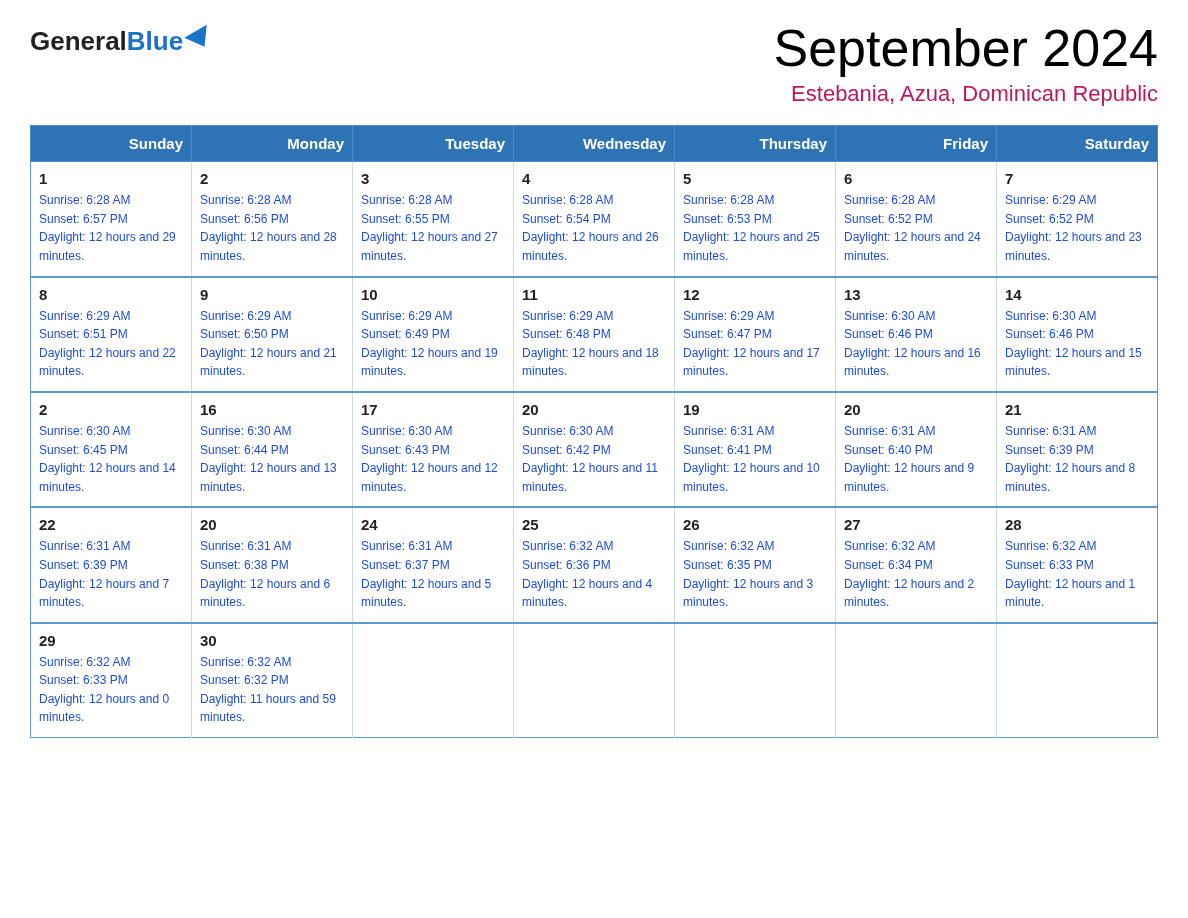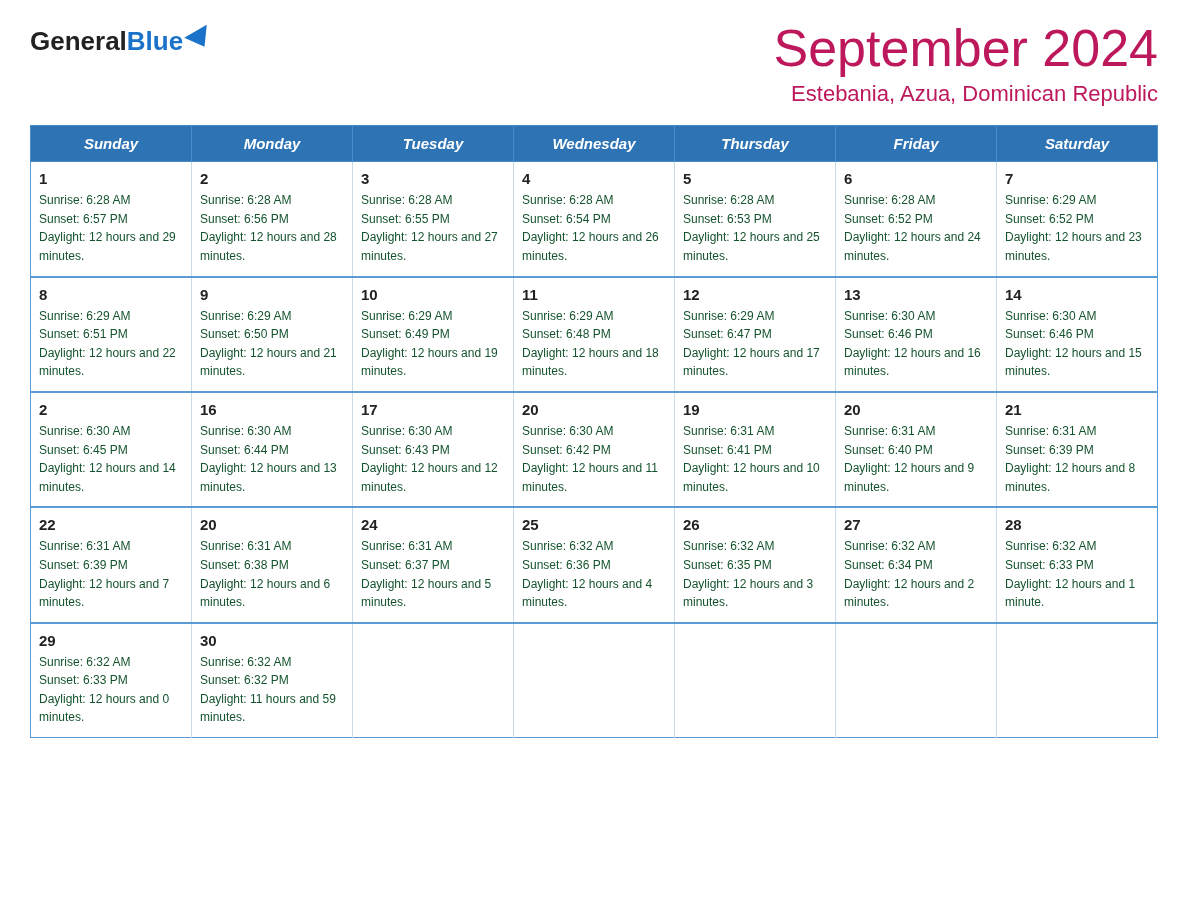--- a/index.html
+++ b/index.html
@@ -46,43 +46,42 @@
       transform: rotate(-30deg);
       position: relative;
       top: 2px;
     }
     .title-area {
       text-align: right;
     }
     .month-title {
       font-size: 52px;
       font-weight: 300;
-      color: #be185d;
+      color: #000000;
       line-height: 1.1;
     }
     .location {
       font-size: 22px;
       color: #be185d;
       font-weight: 400;
       margin-top: 4px;
     }
     table {
       width: 100%;
       border-collapse: collapse;
       border: 1.5px solid #5b9bd5;
     }
     thead tr th {
       background-color: #2e74b5;
       color: #fff;
       font-size: 15px;
       font-weight: 600;
       padding: 9px 8px;
-      text-align: center;
+      text-align: right;
       border: 1px solid #4a8cc7;
-      font-style: italic;
     }
     tbody tr {
       border-bottom: 2px solid #5b9bd5;
     }
     tbody tr td {
       vertical-align: top;
       padding: 8px 8px 10px 8px;
       font-size: 12.5px;
       color: #222;
       width: 14.28%;
@@ -94,21 +93,21 @@
     }
     .day-number {
       font-size: 15px;
       font-weight: 600;
       margin-bottom: 4px;
       display: block;
     }
     .day-info {
       font-size: 12px;
       line-height: 1.55;
-      color: #14532d;
+      color: #1d4ed8;
     }
     tbody tr:last-child {
       border-bottom: 1.5px solid #5b9bd5;
     }
     .empty-cell {
       background: #fff;
     }
   </style>
 </head>
 <body>

